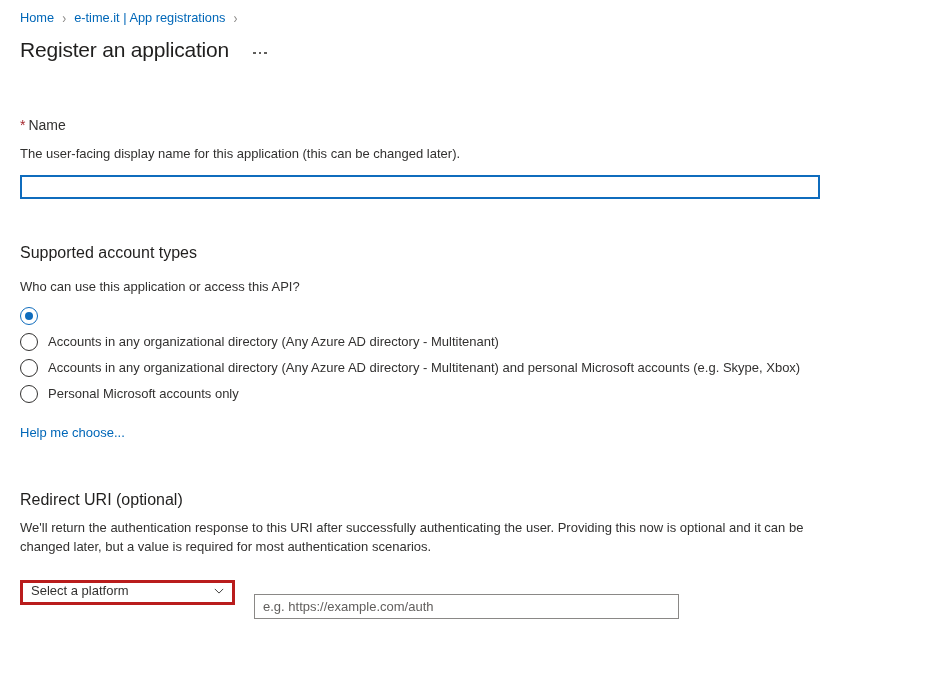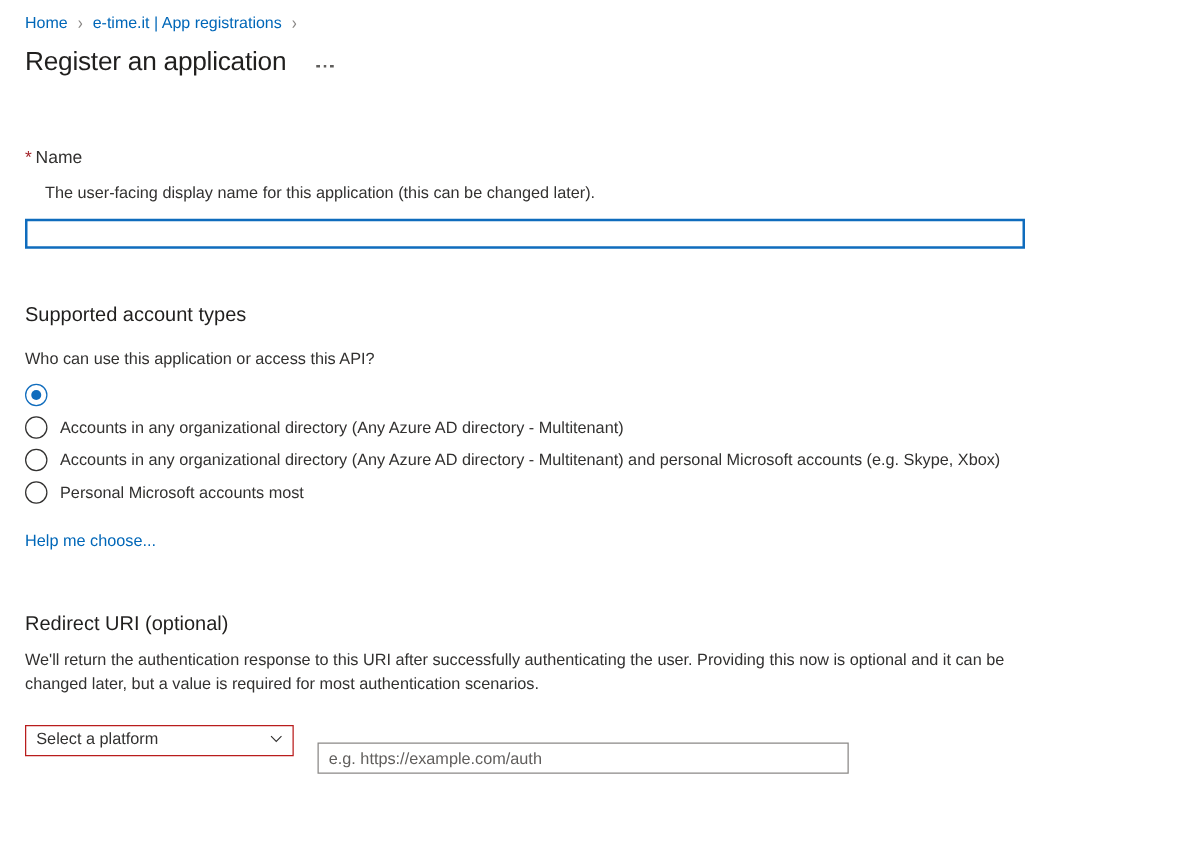--- a/index.html
+++ b/index.html
@@ -193,21 +193,21 @@
     position: absolute;
     left: 20px;
     top: 566px;
     display: flex;
     align-items: center;
   }
   .platform-select {
     width: 215px;
     height: 25px;
     box-sizing: border-box;
-    border: 1px solid #b91c1c;
+    border: 3px solid #b91c1c;
     background: #ffffff;
     display: flex;
     align-items: center;
     justify-content: space-between;
     padding: 0 8px 4px 8px;
     cursor: pointer;
     font-size: 13px;
     color: #323130;
   }
   .chev {
@@ -251,21 +251,21 @@
     <span class="dot"></span>
   </button>
 </div>
 
 <div class="content">
 
   <div class="field-label" style="top:115px;">
     <span class="req-star">*</span><span>Name</span>
   </div>
 
-  <div class="field-desc" style="top:145px;margin-left:16px;">The user-facing display name for this application (this can be changed later).</div>
+  <div class="field-desc" style="top:145px;">The user-facing display name for this application (this can be changed later).</div>
 
   <input class="name-input" type="text" autofocus="" placeholder="" style="">
 
   <h2 class="section-head" style="top:242px;">Supported account types</h2>
 
   <div class="field-desc" style="top:278px;">Who can use this application or access this API?</div>
 
   <div class="radio-group">
 
     <label class="radio-row checked">
@@ -277,21 +277,21 @@
       <span class="radio-label">Accounts in any organizational directory (Any Azure AD directory - Multitenant)</span>
     </label>
 
     <label class="radio-row">
       <span class="radio-mark"></span>
       <span class="radio-label">Accounts in any organizational directory (Any Azure AD directory - Multitenant) and personal Microsoft accounts (e.g. Skype, Xbox)</span>
     </label>
 
     <label class="radio-row">
       <span class="radio-mark"></span>
-      <span class="radio-label">Personal Microsoft accounts most</span>
+      <span class="radio-label">Personal Microsoft accounts only</span>
     </label>
 
   </div>
 
   <a class="help-link" href="#">Help me choose...</a>
 
   <h2 class="section-head" style="top:489px;">Redirect URI (optional)</h2>
 
   <div class="redirect-desc">We'll return the authentication response to this URI after successfully authenticating the user. Providing this now is optional and it can be changed later, but a value is required for most authentication scenarios.</div>
 

